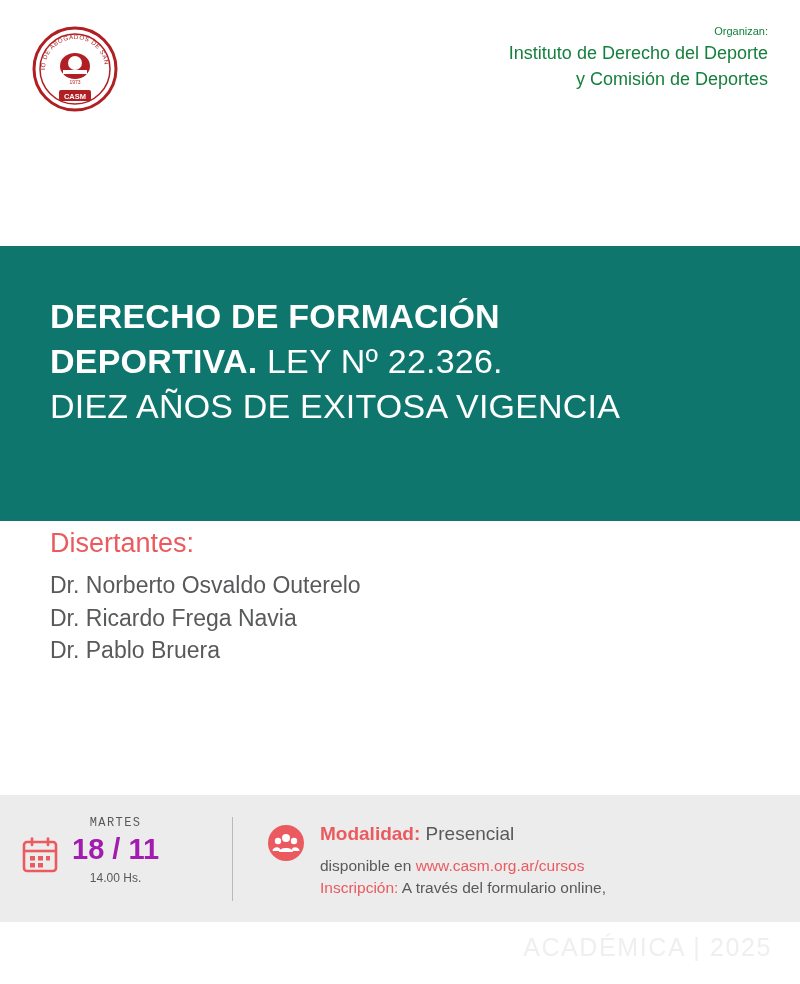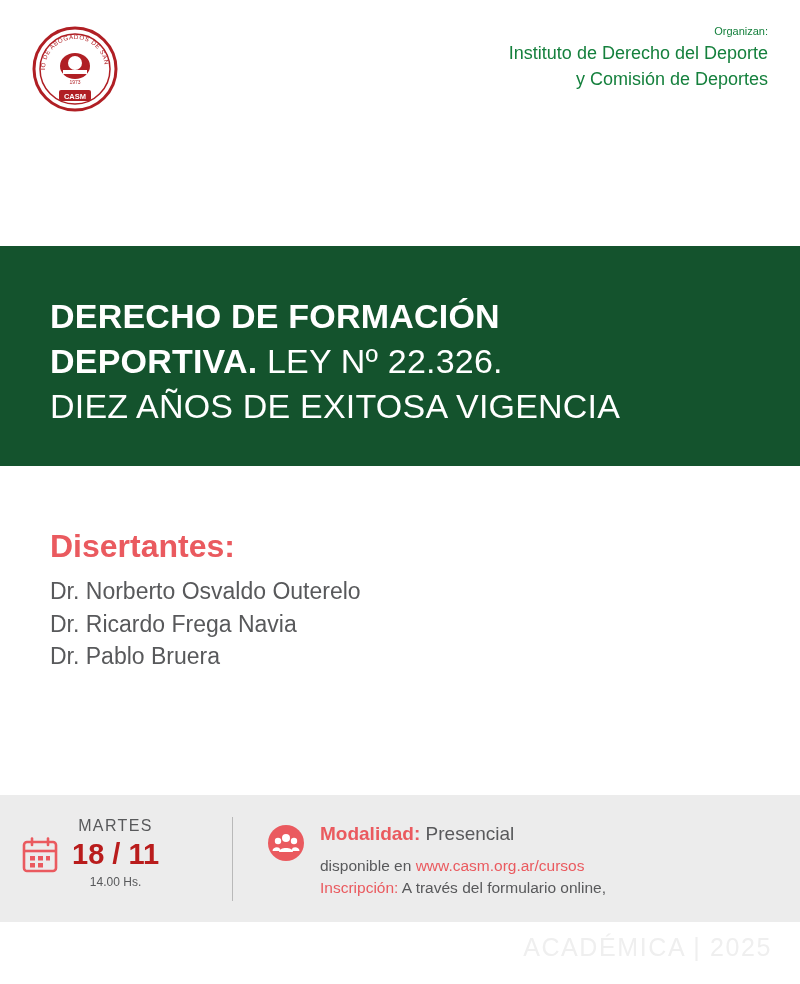--- a/index.html
+++ b/index.html
@@ -68,22 +68,22 @@
     min-width: 130px;
     text-align: left;
   }
 
   
   .title-band {
     position: absolute;
     left: 0;
     top: 246px;
     width: 800px;
-    height: 220px;
-    background: #14532d;
+    height: 275px;
+    background: #0f766e;
     box-sizing: border-box;
     padding: 48px 50px 0 50px;
   }
   .title-line {
     color: #ffffff;
     font-size: 34px;
     line-height: 1.32;
     letter-spacing: 0.2px;
   }
   .title-strong {
@@ -95,22 +95,22 @@
 
   
   .speakers {
     position: absolute;
     left: 50px;
     top: 528px;
     width: 700px;
   }
   .speakers-heading {
     color: #ea5a5f;
-    font-size: 32px;
-    font-weight: bold;
+    font-size: 27px;
+    font-weight: normal;
     margin-bottom: 10px;
   }
   .speaker-name {
     color: #58595b;
     font-size: 23px;
     line-height: 1.42;
   }
 
   
   .info-bar {
@@ -135,26 +135,27 @@
     margin-top: 20px;
     margin-right: 14px;
     flex: 0 0 auto;
   }
   .date-text {
     text-align: center;
     line-height: 1.1;
   }
   .date-day-name {
     color: #58595b;
-    font-size: 16px;
+    font-size: 12px;
     letter-spacing: 1.4px;
     margin-bottom: 4px;
+    font-family: Liberation Mono, monospace;
   }
   .date-number {
-    color: #b91c1c;
+    color: #a21caf;
     font-size: 29px;
     font-weight: bold;
     margin-bottom: 6px;
   }
   .date-time {
     color: #58595b;
     font-size: 12px;
     text-align: center;
   }
 

